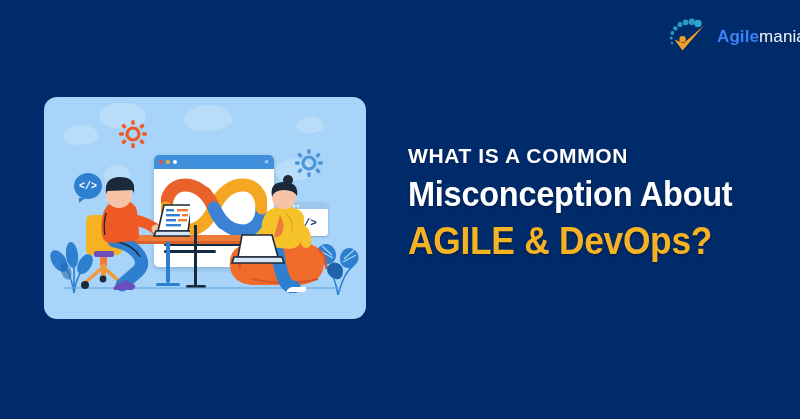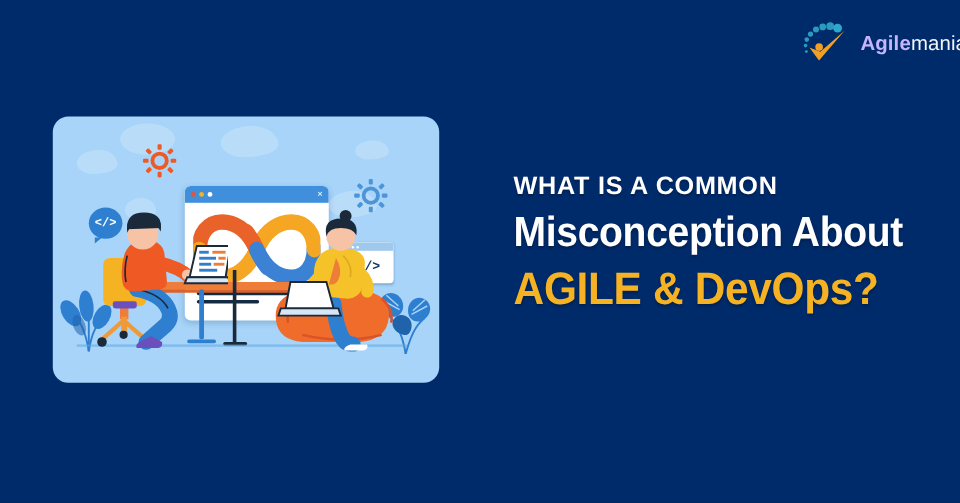--- a/index.html
+++ b/index.html
@@ -18,21 +18,21 @@
   }
 
   
   .logo {
     position:absolute; left:663px; top:8px;
     width:132px; height:56px;
     display:flex; align-items:center; gap:6px;
   }
   .logo-mark { width:48px; height:48px; position:relative; flex:0 0 48px; }
   .logo-text { font-size:17px; letter-spacing:.1px; white-space:nowrap; line-height:1; }
-  .logo-text .bold { font-weight:bold; color:#c4b5fd; }
+  .logo-text .bold { font-weight:bold; color:#3b82f6; }
   .logo-text .light { font-weight:400; color:#f2f4f8; }
 
   
   .illus {
     position:absolute; left:44px; top:97px;
     width:322px; height:222px;
     background:#a7d4f8;
     border-radius:13px;
     overflow:hidden;
   }
@@ -102,21 +102,21 @@
   .stand-base { position:absolute; left:112px; top:186px; width:24px; height:3px; background:#2f7fd1; border-radius:2px; }
   .pole { position:absolute; left:150px; top:128px; width:3px; height:62px; background:#1b2a3a; }
   .pole-base { position:absolute; left:142px; top:188px; width:20px; height:3px; background:#1b2a3a; border-radius:2px; }
 
   .people svg { position:absolute; }
 
   
   .plant { position:absolute; }
 
   
-  .headline { position:absolute; left:428px; top:145px; width:370px; }
+  .headline { position:absolute; left:408px; top:145px; width:370px; }
   .h-kicker {
     color:#ffffff; font-weight:bold; font-size:21px; letter-spacing:.6px;
     line-height:1.05; margin-bottom:9px;
     text-shadow:0 1px 2px rgba(0,0,0,.28);
   }
   .h-main {
     color:#ffffff; font-weight:bold; font-size:35px; line-height:1.02;
     letter-spacing:-.3px; margin-bottom:10px;
     transform:scaleX(.93); transform-origin:left center;
     text-shadow:0 2px 3px rgba(0,0,0,.3);

